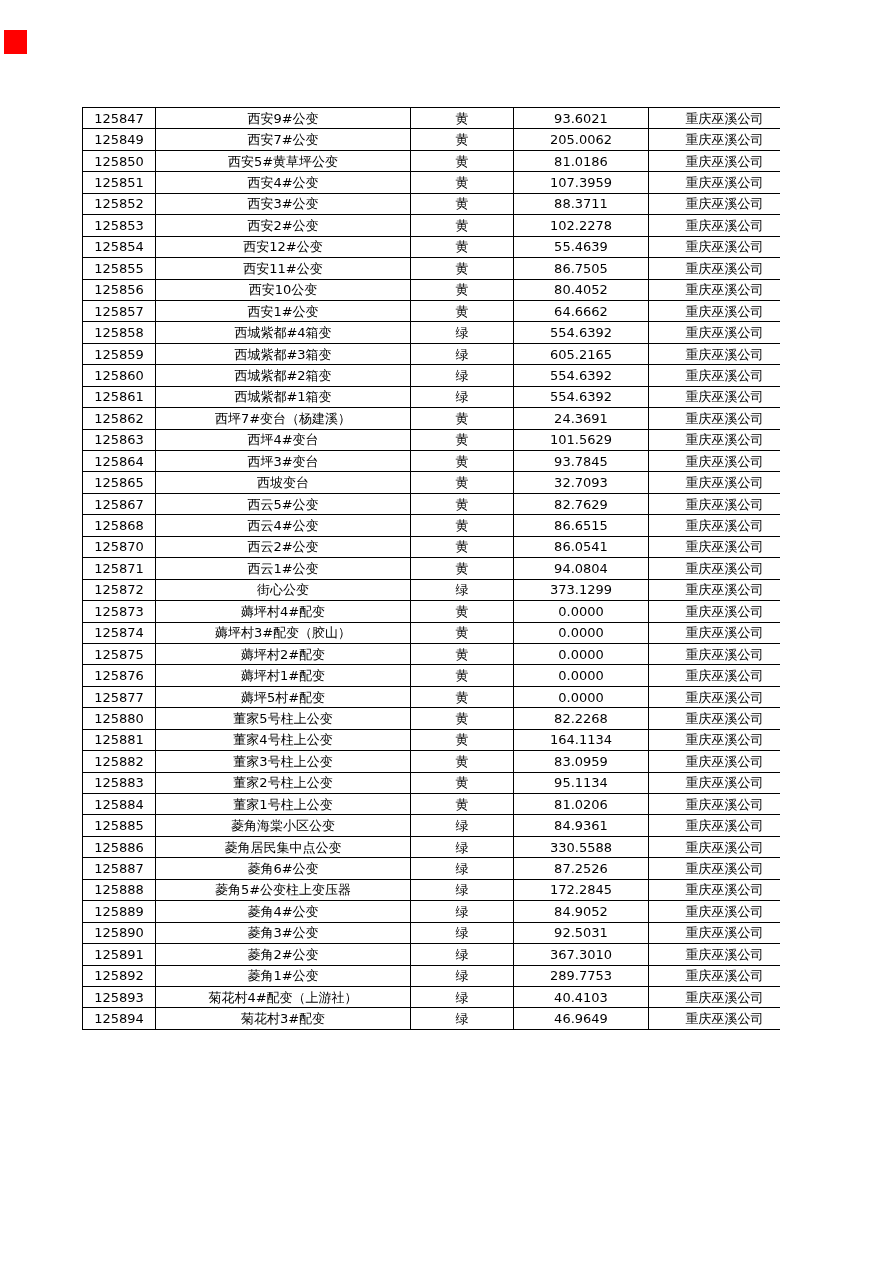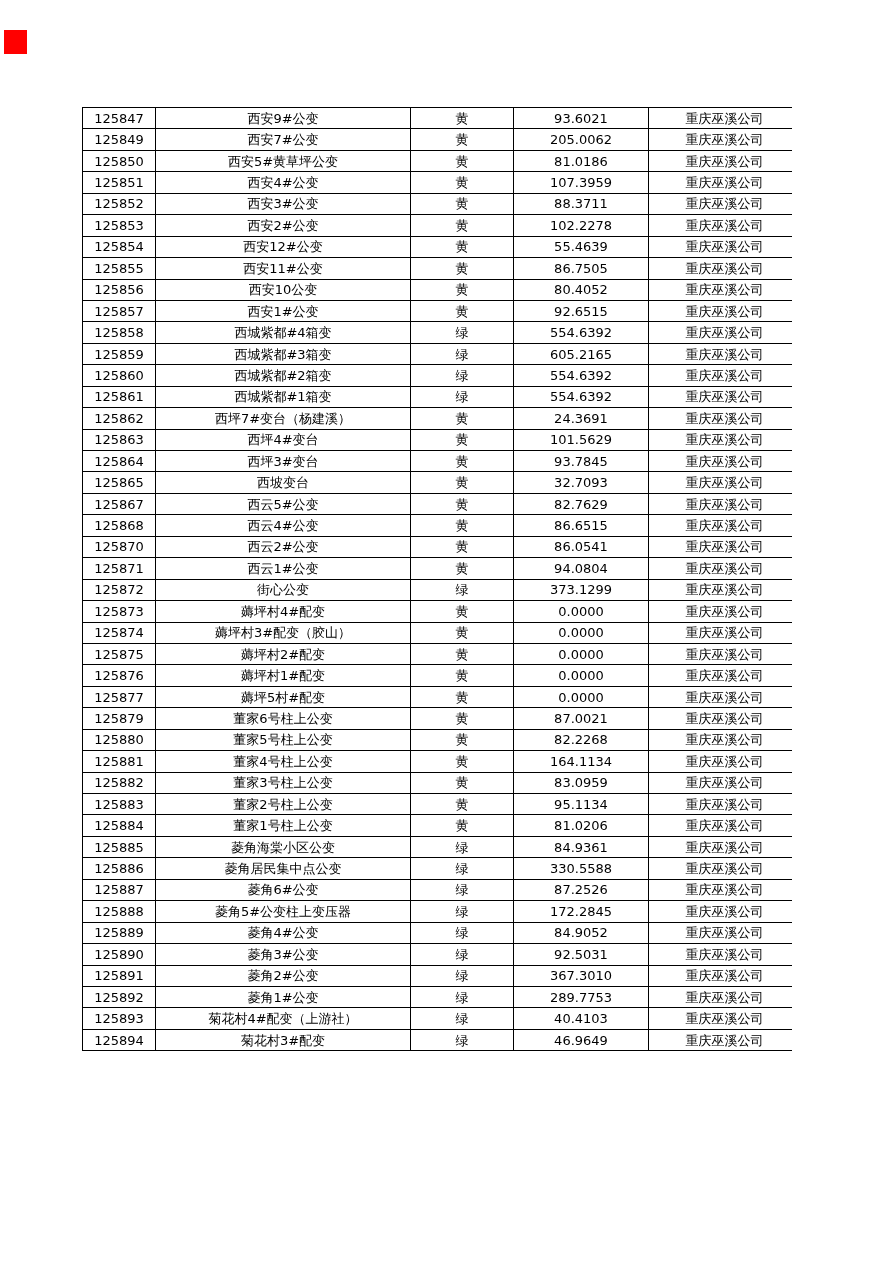--- a/index.html
+++ b/index.html
@@ -7,21 +7,20 @@
     padding: 0;
     background: #ffffff;
     font-family: "DejaVu Sans", "Liberation Sans", sans-serif;
   }
   .page {
     position: relative;
     width: 780px;
     height: 1262px;
     background: #ffffff;
     overflow: hidden;
-    padding-left: 12px;
   }
   .red-marker {
     position: absolute;
     left: 4px;
     top: 30px;
     width: 23px;
     height: 24px;
   }
   .table-wrap {
     position: absolute;
@@ -129,21 +128,21 @@
             <td>125856</td>
             <td>西安10公变</td>
             <td>黄</td>
             <td>80.4052</td>
             <td>重庆巫溪公司</td>
           </tr>
           <tr>
             <td>125857</td>
             <td>西安1#公变</td>
             <td>黄</td>
-            <td>92.6515</td>
+            <td>64.6662</td>
             <td>重庆巫溪公司</td>
           </tr>
           <tr>
             <td>125858</td>
             <td>西城紫都#4箱变</td>
             <td>绿</td>
             <td>554.6392</td>
             <td>重庆巫溪公司</td>
           </tr>
           <tr>
@@ -256,27 +255,20 @@
             <td>薅坪村1#配变</td>
             <td>黄</td>
             <td>0.0000</td>
             <td>重庆巫溪公司</td>
           </tr>
           <tr>
             <td>125877</td>
             <td>薅坪5村#配变</td>
             <td>黄</td>
             <td>0.0000</td>
-            <td>重庆巫溪公司</td>
-          </tr>
-          <tr>
-            <td>125879</td>
-            <td>董家6号柱上公变</td>
-            <td>黄</td>
-            <td>87.0021</td>
             <td>重庆巫溪公司</td>
           </tr>
           <tr>
             <td>125880</td>
             <td>董家5号柱上公变</td>
             <td>黄</td>
             <td>82.2268</td>
             <td>重庆巫溪公司</td>
           </tr>
           <tr>

